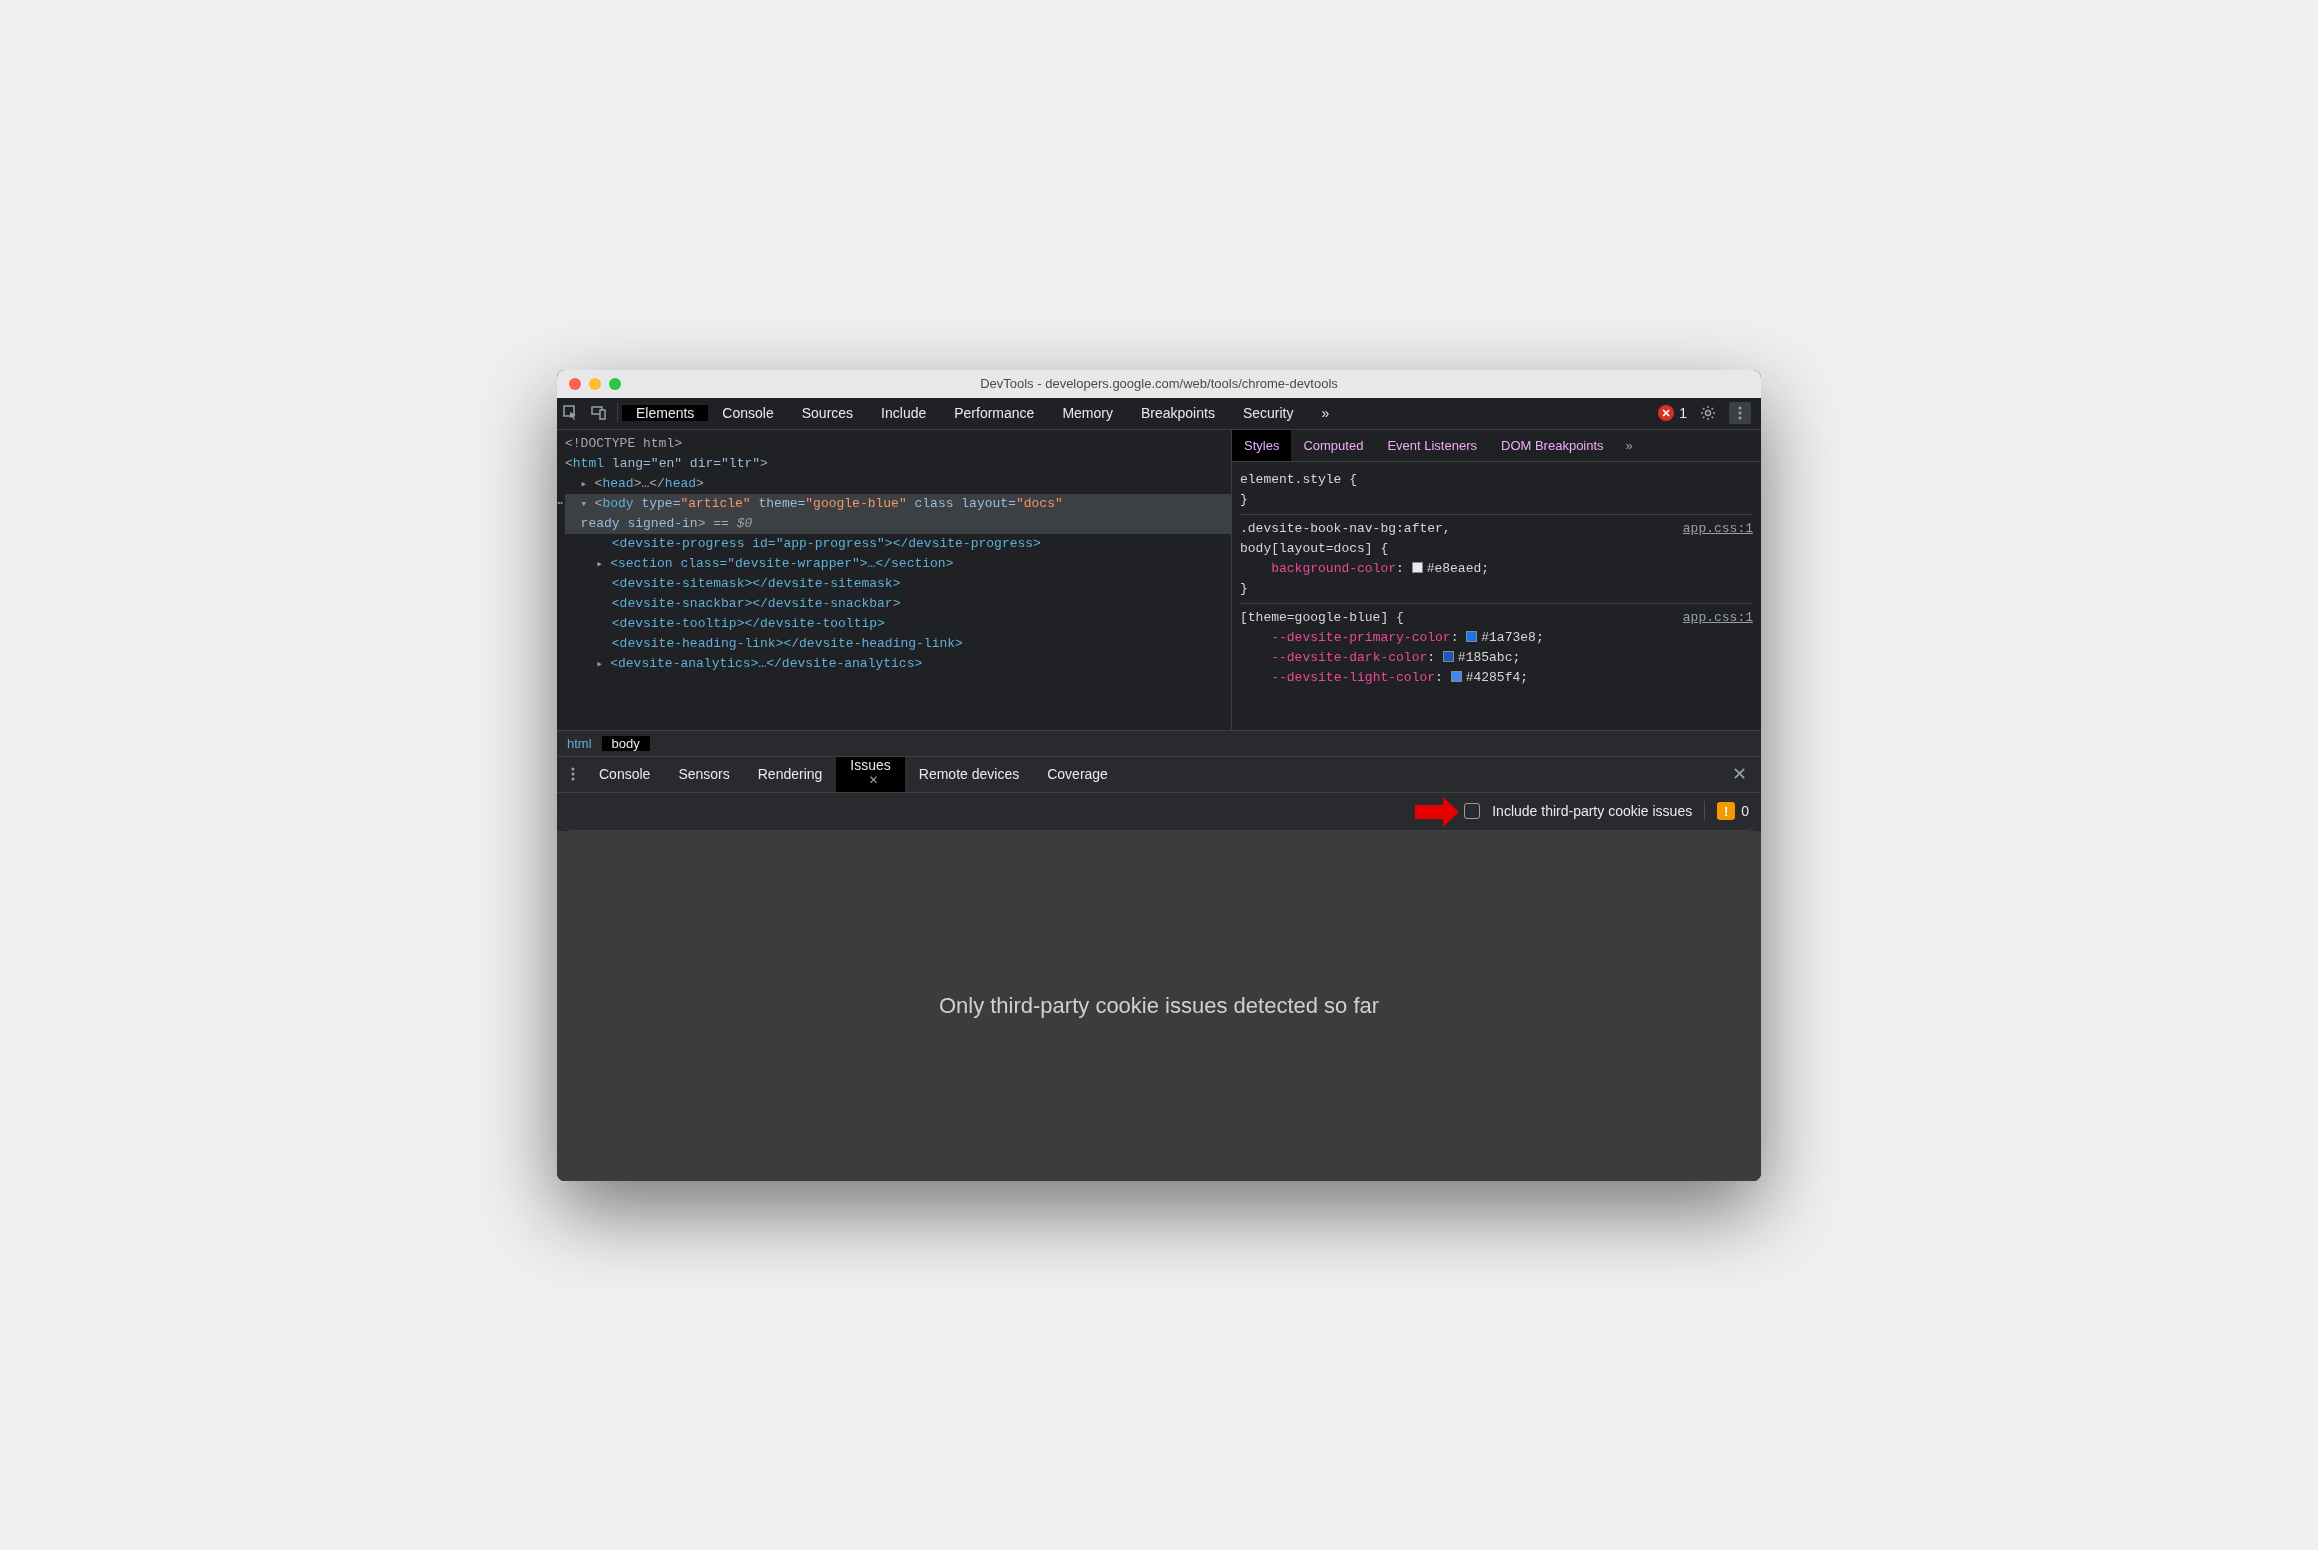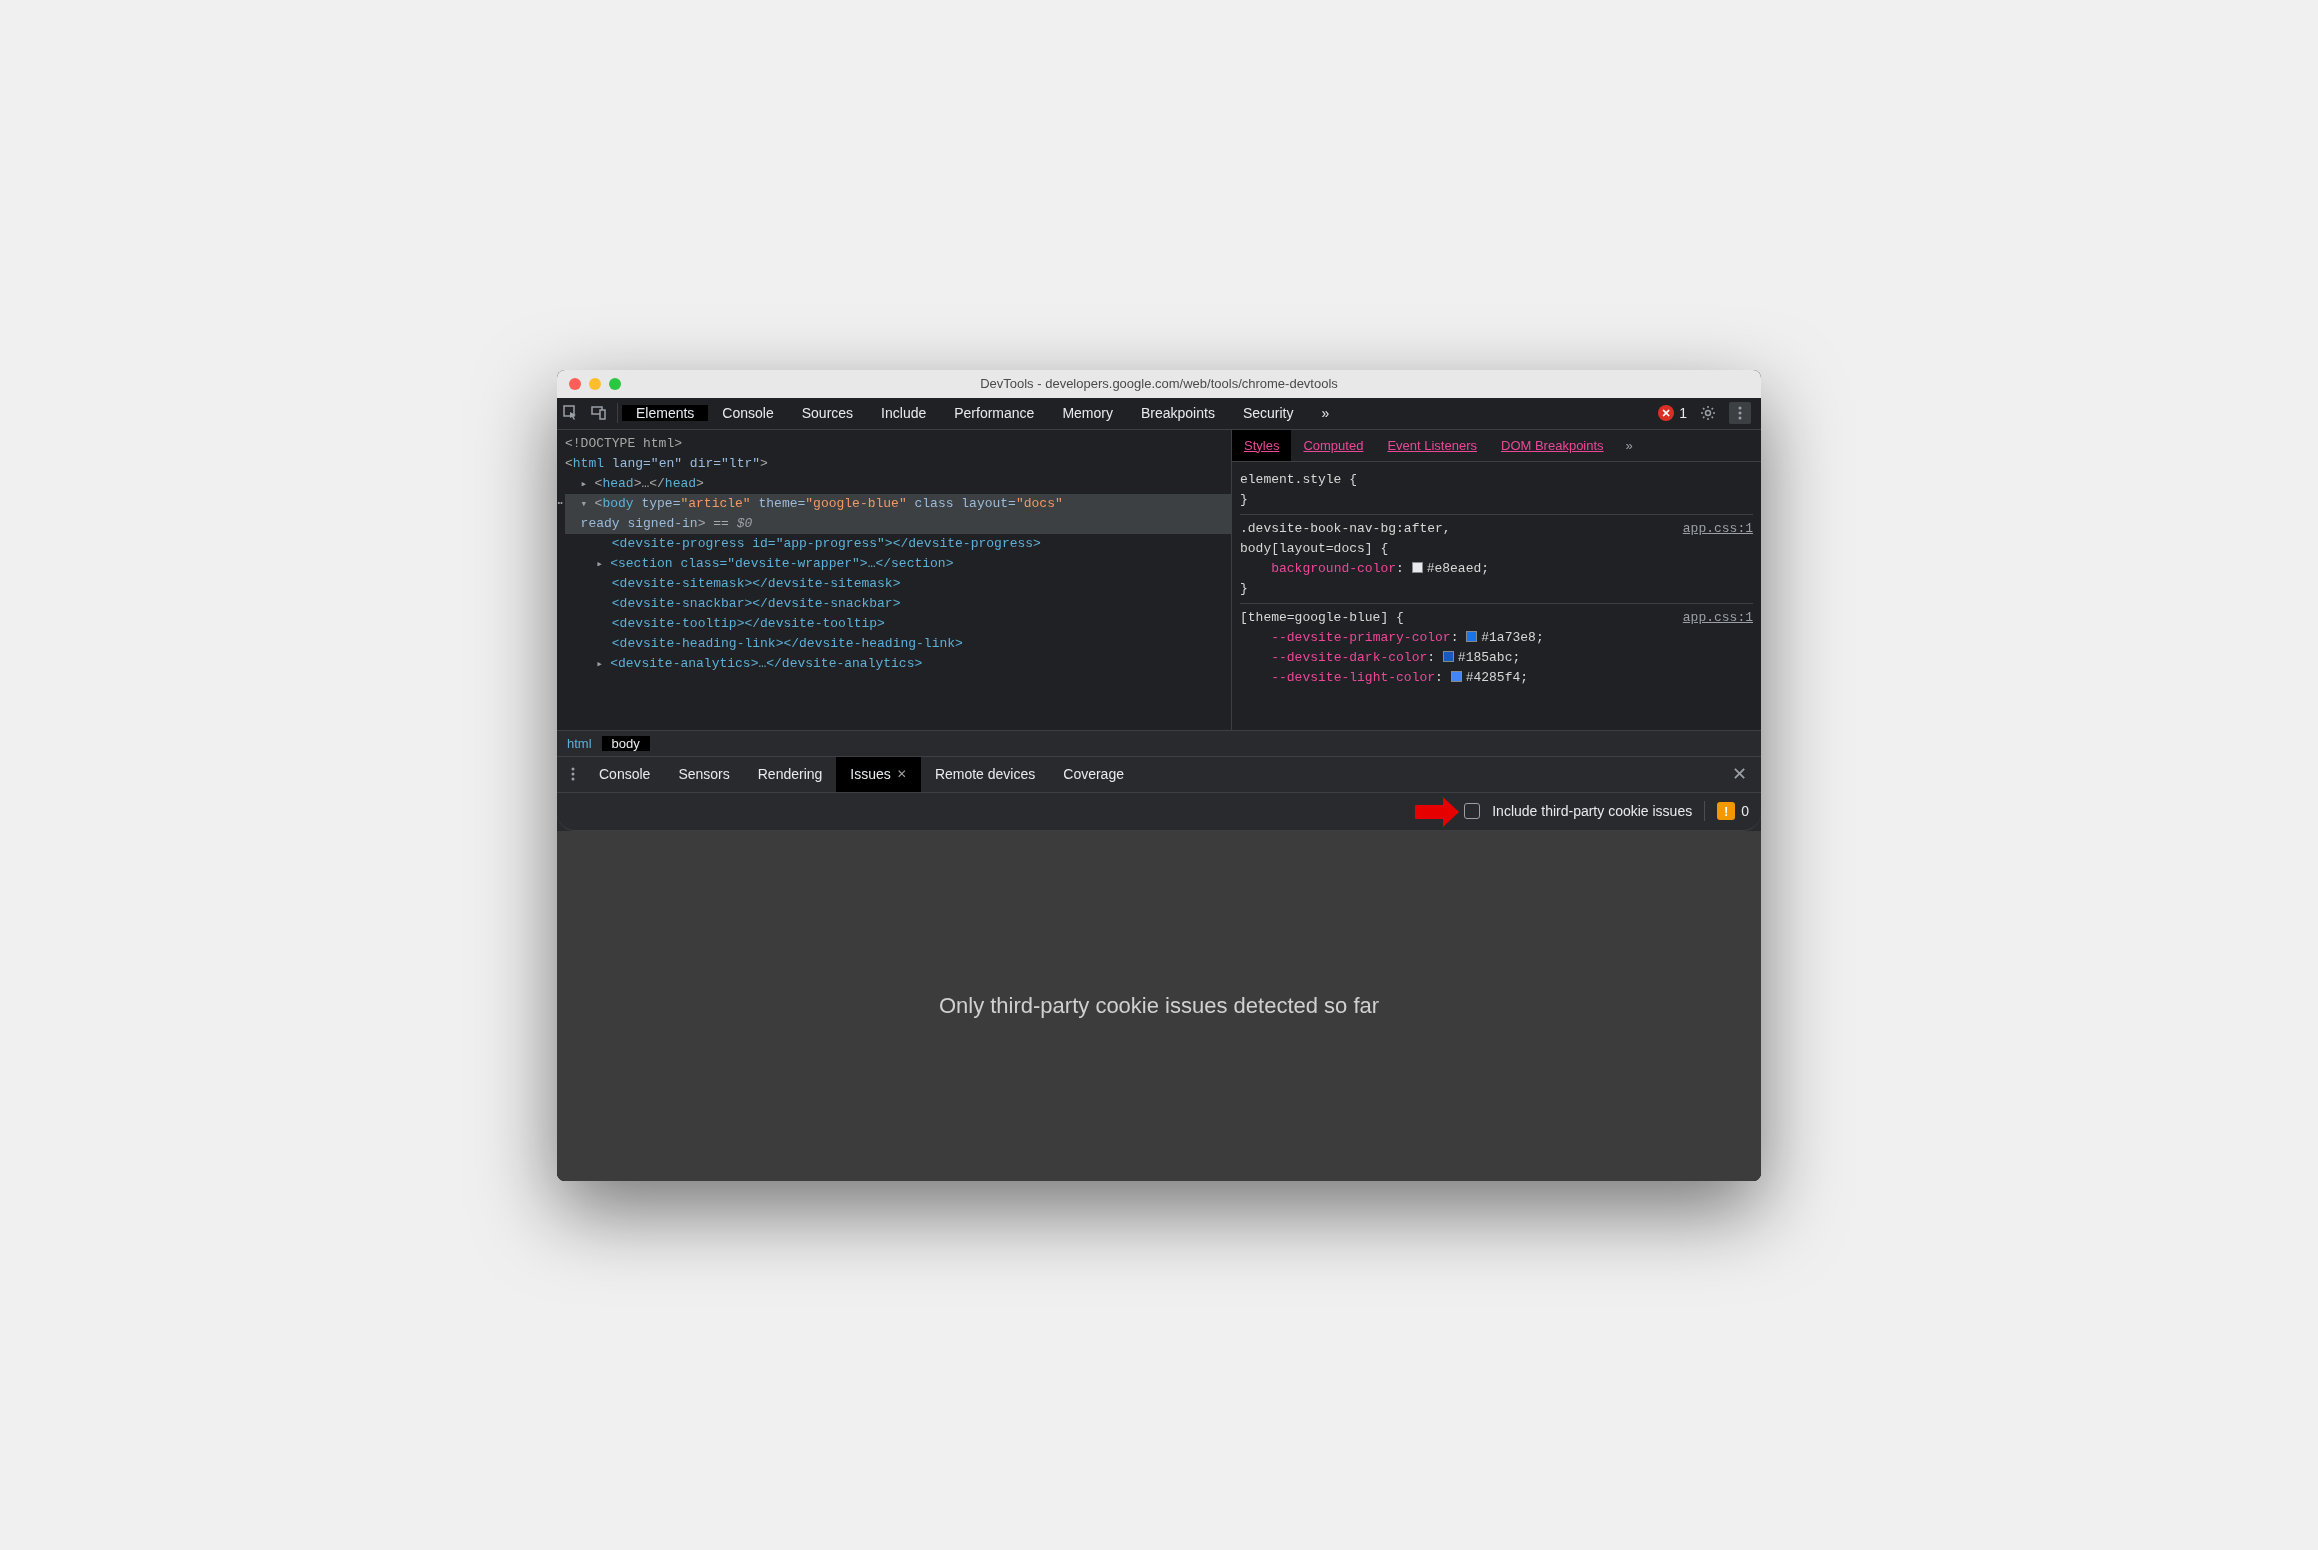--- a/index.html
+++ b/index.html
@@ -107,21 +107,21 @@
   border-left: 1px solid #3c4043;
   display: flex;
   flex-direction: column;
   font-size: 13px;
   color: #e8eaed;
 }
 .sidebar-tabs {
   height: 32px; display: flex; align-items: stretch;
   border-bottom: 1px solid #3c4043;
 }
-.sidebar-tab { padding: 0 12px; display: flex; align-items: center; cursor: pointer; color: #ec4899; text-decoration: underline; }
+.sidebar-tab { padding: 0 12px; display: flex; align-items: center; cursor: pointer; color: #f0abfc; }
 .sidebar-tab.active { background: #000; }
 .sidebar .more { padding: 0 10px; display: flex; align-items: center; color: #9aa0a6; }
 .filter-row {
   height: 30px; display: flex; align-items: center;
   border-bottom: 1px solid #3c4043; background: #292a2d;
 }
 .filter-input {
   flex: 1; background: transparent; border: none; outline: none; color: #e8eaed;
   padding: 0 10px; font-size: 13px;
 }
@@ -149,21 +149,21 @@
   background: #292a2d; color: #e8eaed;
   border-top: 1px solid #3c4043;
 }
 .drawer-tabs {
   height: 36px; display: flex; align-items: stretch;
   border-bottom: 1px solid #3c4043;
   padding-left: 4px;
 }
 .drawer-kebab { width: 24px; display:flex; align-items:center; justify-content:center; color:#9aa0a6; }
 .drawer-tab { padding: 0 14px; display: flex; align-items: center; cursor: pointer; font-size: 14px; }
-.drawer-tab.active { background: #000; }
+.drawer-tab.active { background: #000; flex-direction: column; }
 .drawer-tab .close-x { margin-left: 6px; color: #9aa0a6; font-size: 12px; cursor: pointer; }
 .drawer-close { margin-left: auto; padding: 0 14px; display:flex; align-items:center; color:#9aa0a6; cursor:pointer; font-size: 18px; }
 
 .issues-toolbar {
   height: 38px; display: flex; align-items: center; justify-content: flex-end;
   padding: 0 12px; gap: 12px; border-bottom: 1px solid #3c4043;
   position: relative;
   border-radius: 18px;
 }
 .arrow-annotation {

